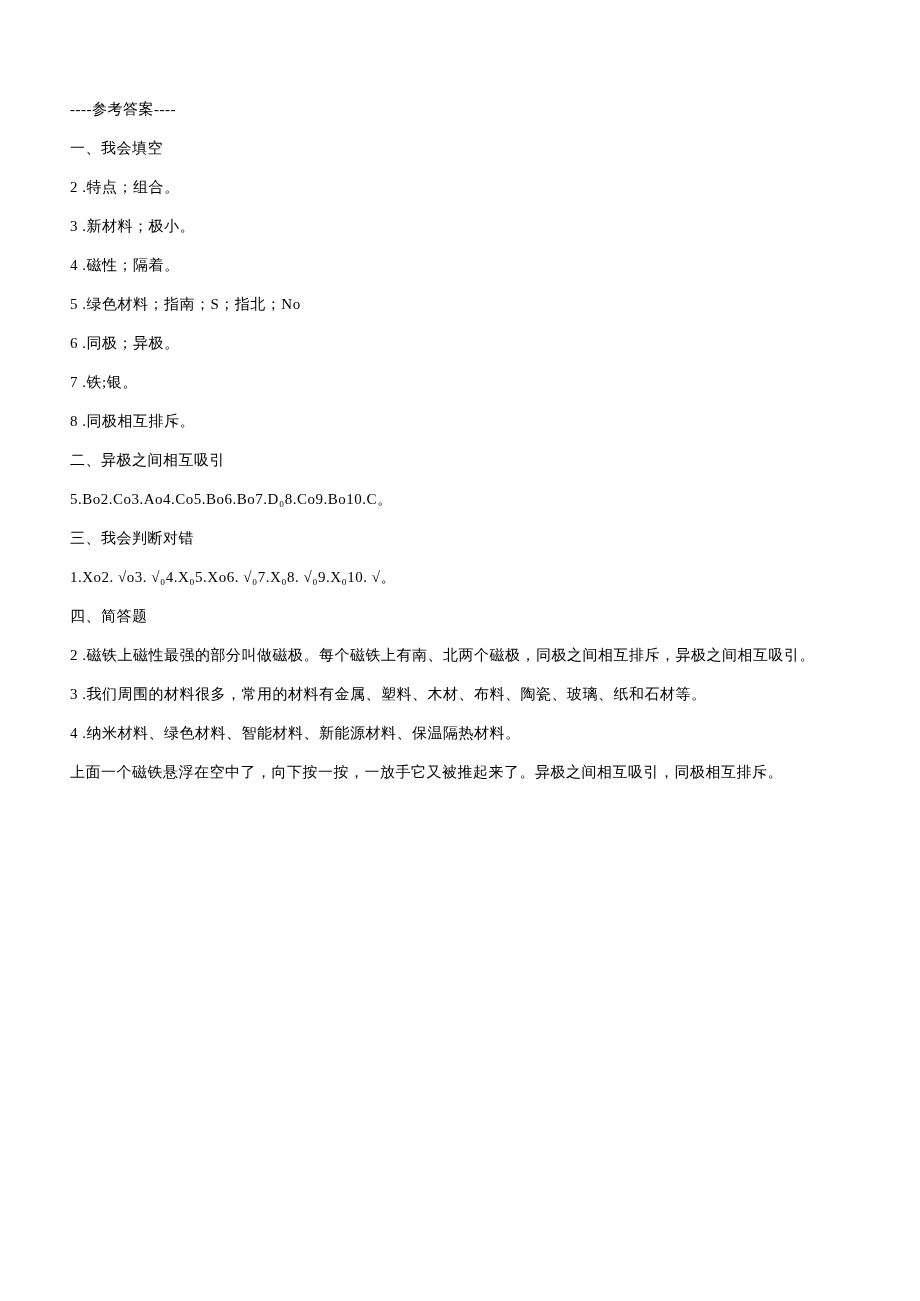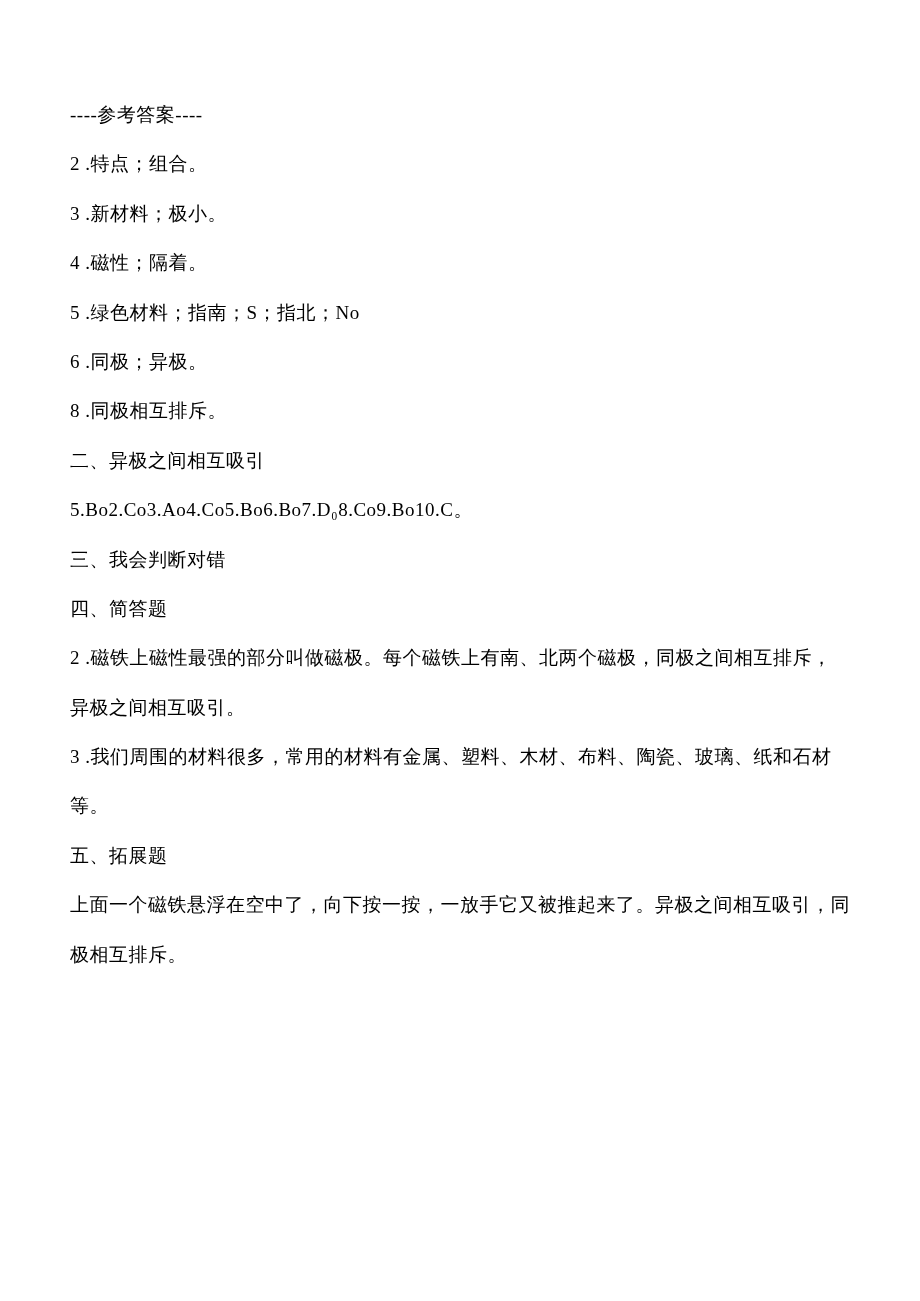--- a/index.html
+++ b/index.html
@@ -8,49 +8,52 @@
       background: #ffffff;
       font-family: "SimSun", "宋体", serif;
       width: 920px;
       box-sizing: border-box;
     }
     .page {
       padding: 90px 70px 60px 70px;
       box-sizing: border-box;
     }
     .line {
-      font-size: 19px;
+      font-size: 15px;
       color: #000000;
       line-height: 2.6;
       letter-spacing: 0.5px;
     }
     .highlight {
       background-color: #ffff00;
       padding: 1px 2px;
     }
   </style>
 </head>
 <body>
 
 <div class="page">
 
   <div class="line">----参考答案----</div>
 
+  <div class="line">一、我会填空</div>
   <div class="line"><span>2 .</span><span>特点；组合。</span></div>
   <div class="line"><span>3 .</span><span>新材料；极小。</span></div>
   <div class="line"><span>4 .</span><span>磁性；隔着。</span></div>
   <div class="line"><span>5 .</span><span>绿色材料；指南；S；指北；No</span></div>
   <div class="line"><span>6 .</span><span>同极；异极。</span></div>
+  <div class="line"><span>7 .</span><span>铁;银。</span></div>
   <div class="line"><span>8 .</span><span>同极相互排斥。</span></div>
 
   <div class="line">二、异极之间相互吸引</div>
   <div class="line">5.Bo2.Co3.Ao4.Co5.Bo6.Bo7.D₀8.Co9.Bo10.C。</div>
 
   <div class="line">三、我会判断对错</div>
+  <div class="line">1.Xo2. √o3. √₀4.X₀5.Xo6. √₀7.X₀8. √₀9.X₀10. √。</div>
 
   <div class="line">四、简答题</div>
   <div class="line"><span>2 .</span><span>磁铁上磁性最强的部分叫做磁极。每个磁铁上有南、北两个磁极，同极之间相互排斥，异极之间相互吸引。</span></div>
   <div class="line"><span>3 .</span><span>我们周围的材料很多，常用的材料有金属、塑料、木材、布料、陶瓷、玻璃、纸和石材等。</span></div>
+  <div class="line"><span>4 .</span><span>纳米材料、绿色材料、智能材料、新能源材料、保温隔热材料。</span></div>
 
-  <div class="line">五、拓展题</div>
   <div class="line">上面一个磁铁悬浮在空中了，向下按一按，一放手它又被推起来了。异极之间相互吸引，同极相互排斥。</div>
 
 </div>
 
 </body></html>

